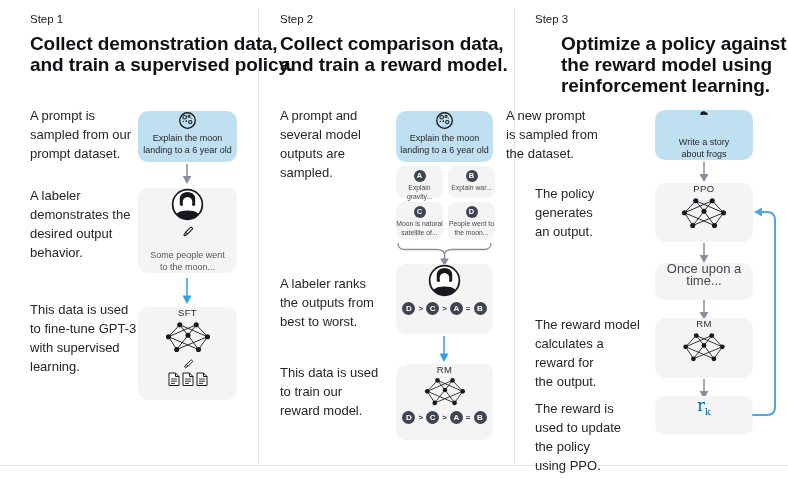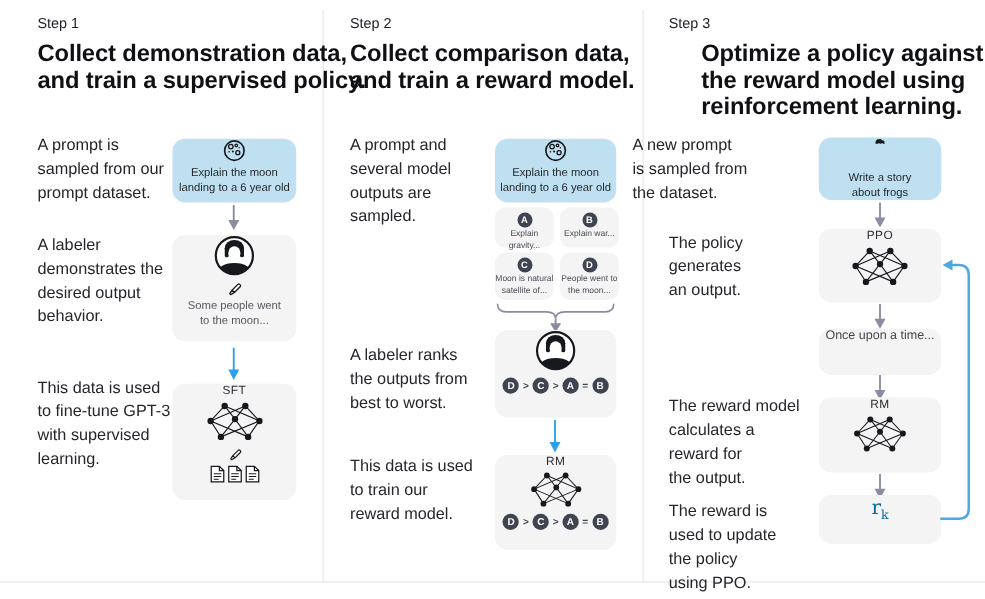--- a/index.html
+++ b/index.html
@@ -159,21 +159,21 @@
       <use href="#arrow-gray-20"></use>
     </svg>
 
   <div class="card gray" style="left:138px; top:188px; width:99px; height:85px">
     <svg width="33" height="33" viewBox="0 0 36 36">
         <use href="#avatar"></use>
       </svg>
     <svg class="icon-gap" width="13" height="13" viewBox="0 0 14 14">
         <use href="#pencil"></use>
       </svg>
-    <div class="card-text dim" style="margin-top:1px">Some people went
+    <div class="card-text dim" style="margin-top:12px">Some people went
 to the moon...</div>
   </div>
 
   <svg class="arr" style="left:181px; top:278px" width="12" height="26">
       <use href="#arrow-blue-26"></use>
     </svg>
 
   <div class="card gray" style="left:138px; top:307px; width:99px; height:93px">
     <div class="model-label">SFT</div>
     <svg style="margin-top:3px" width="46" height="33" viewBox="0 0 60 44">
@@ -309,21 +309,21 @@
     <svg style="margin-top:3px" width="46" height="33" viewBox="0 0 60 44">
         <use href="#net"></use>
       </svg>
   </div>
 
   <svg class="arr" style="left:698px; top:243px" width="12" height="20">
       <use href="#arrow-gray-20"></use>
     </svg>
 
   <div class="card gray" style="left:655px; top:263px; width:98px; height:37px">
-    <div class="card-text" style="font-size:10px; color:#45464d">Once upon a time...</div>
+    <div class="card-text" style="font-size:13px; color:#45464d">Once upon a time...</div>
   </div>
 
   <svg class="arr" style="left:698px; top:300px" width="12" height="18">
       <use href="#arrow-gray-20"></use>
     </svg>
 
   <div class="card gray" style="left:655px; top:318px; width:98px; height:60px">
     <div class="model-label">RM</div>
     <svg style="margin-top:3px" width="44" height="31" viewBox="0 0 60 44">
         <use href="#net"></use>

